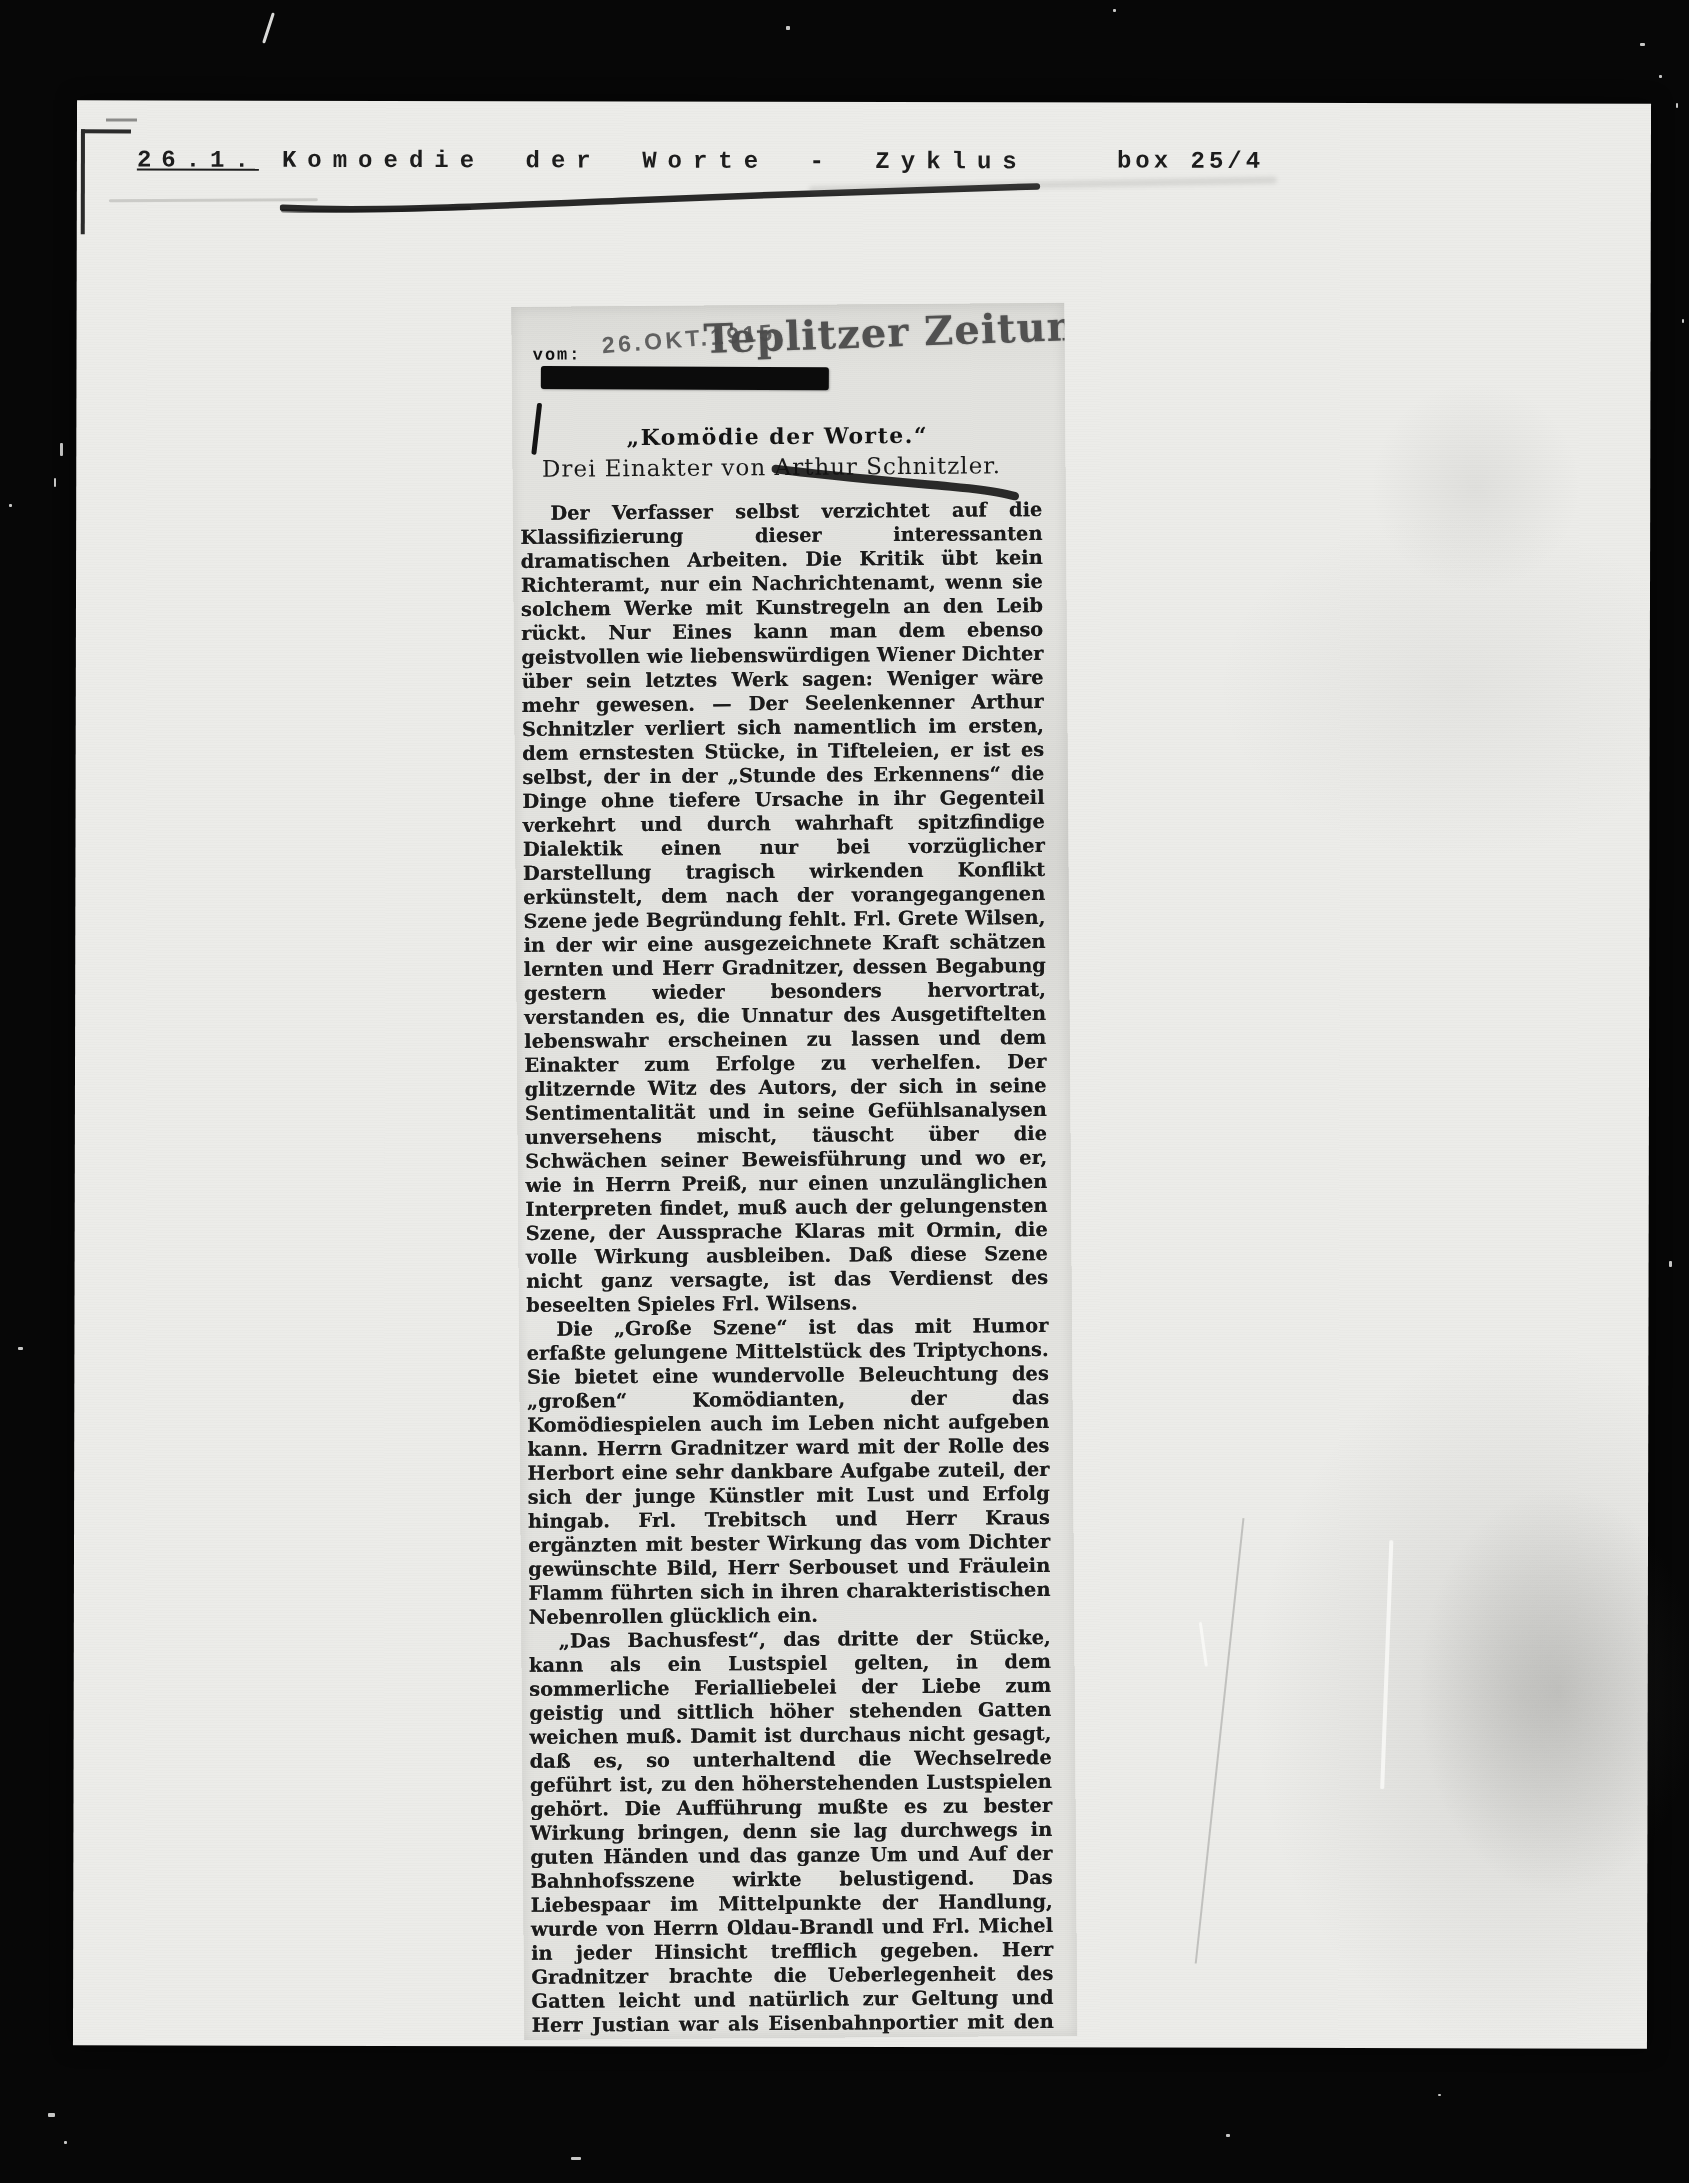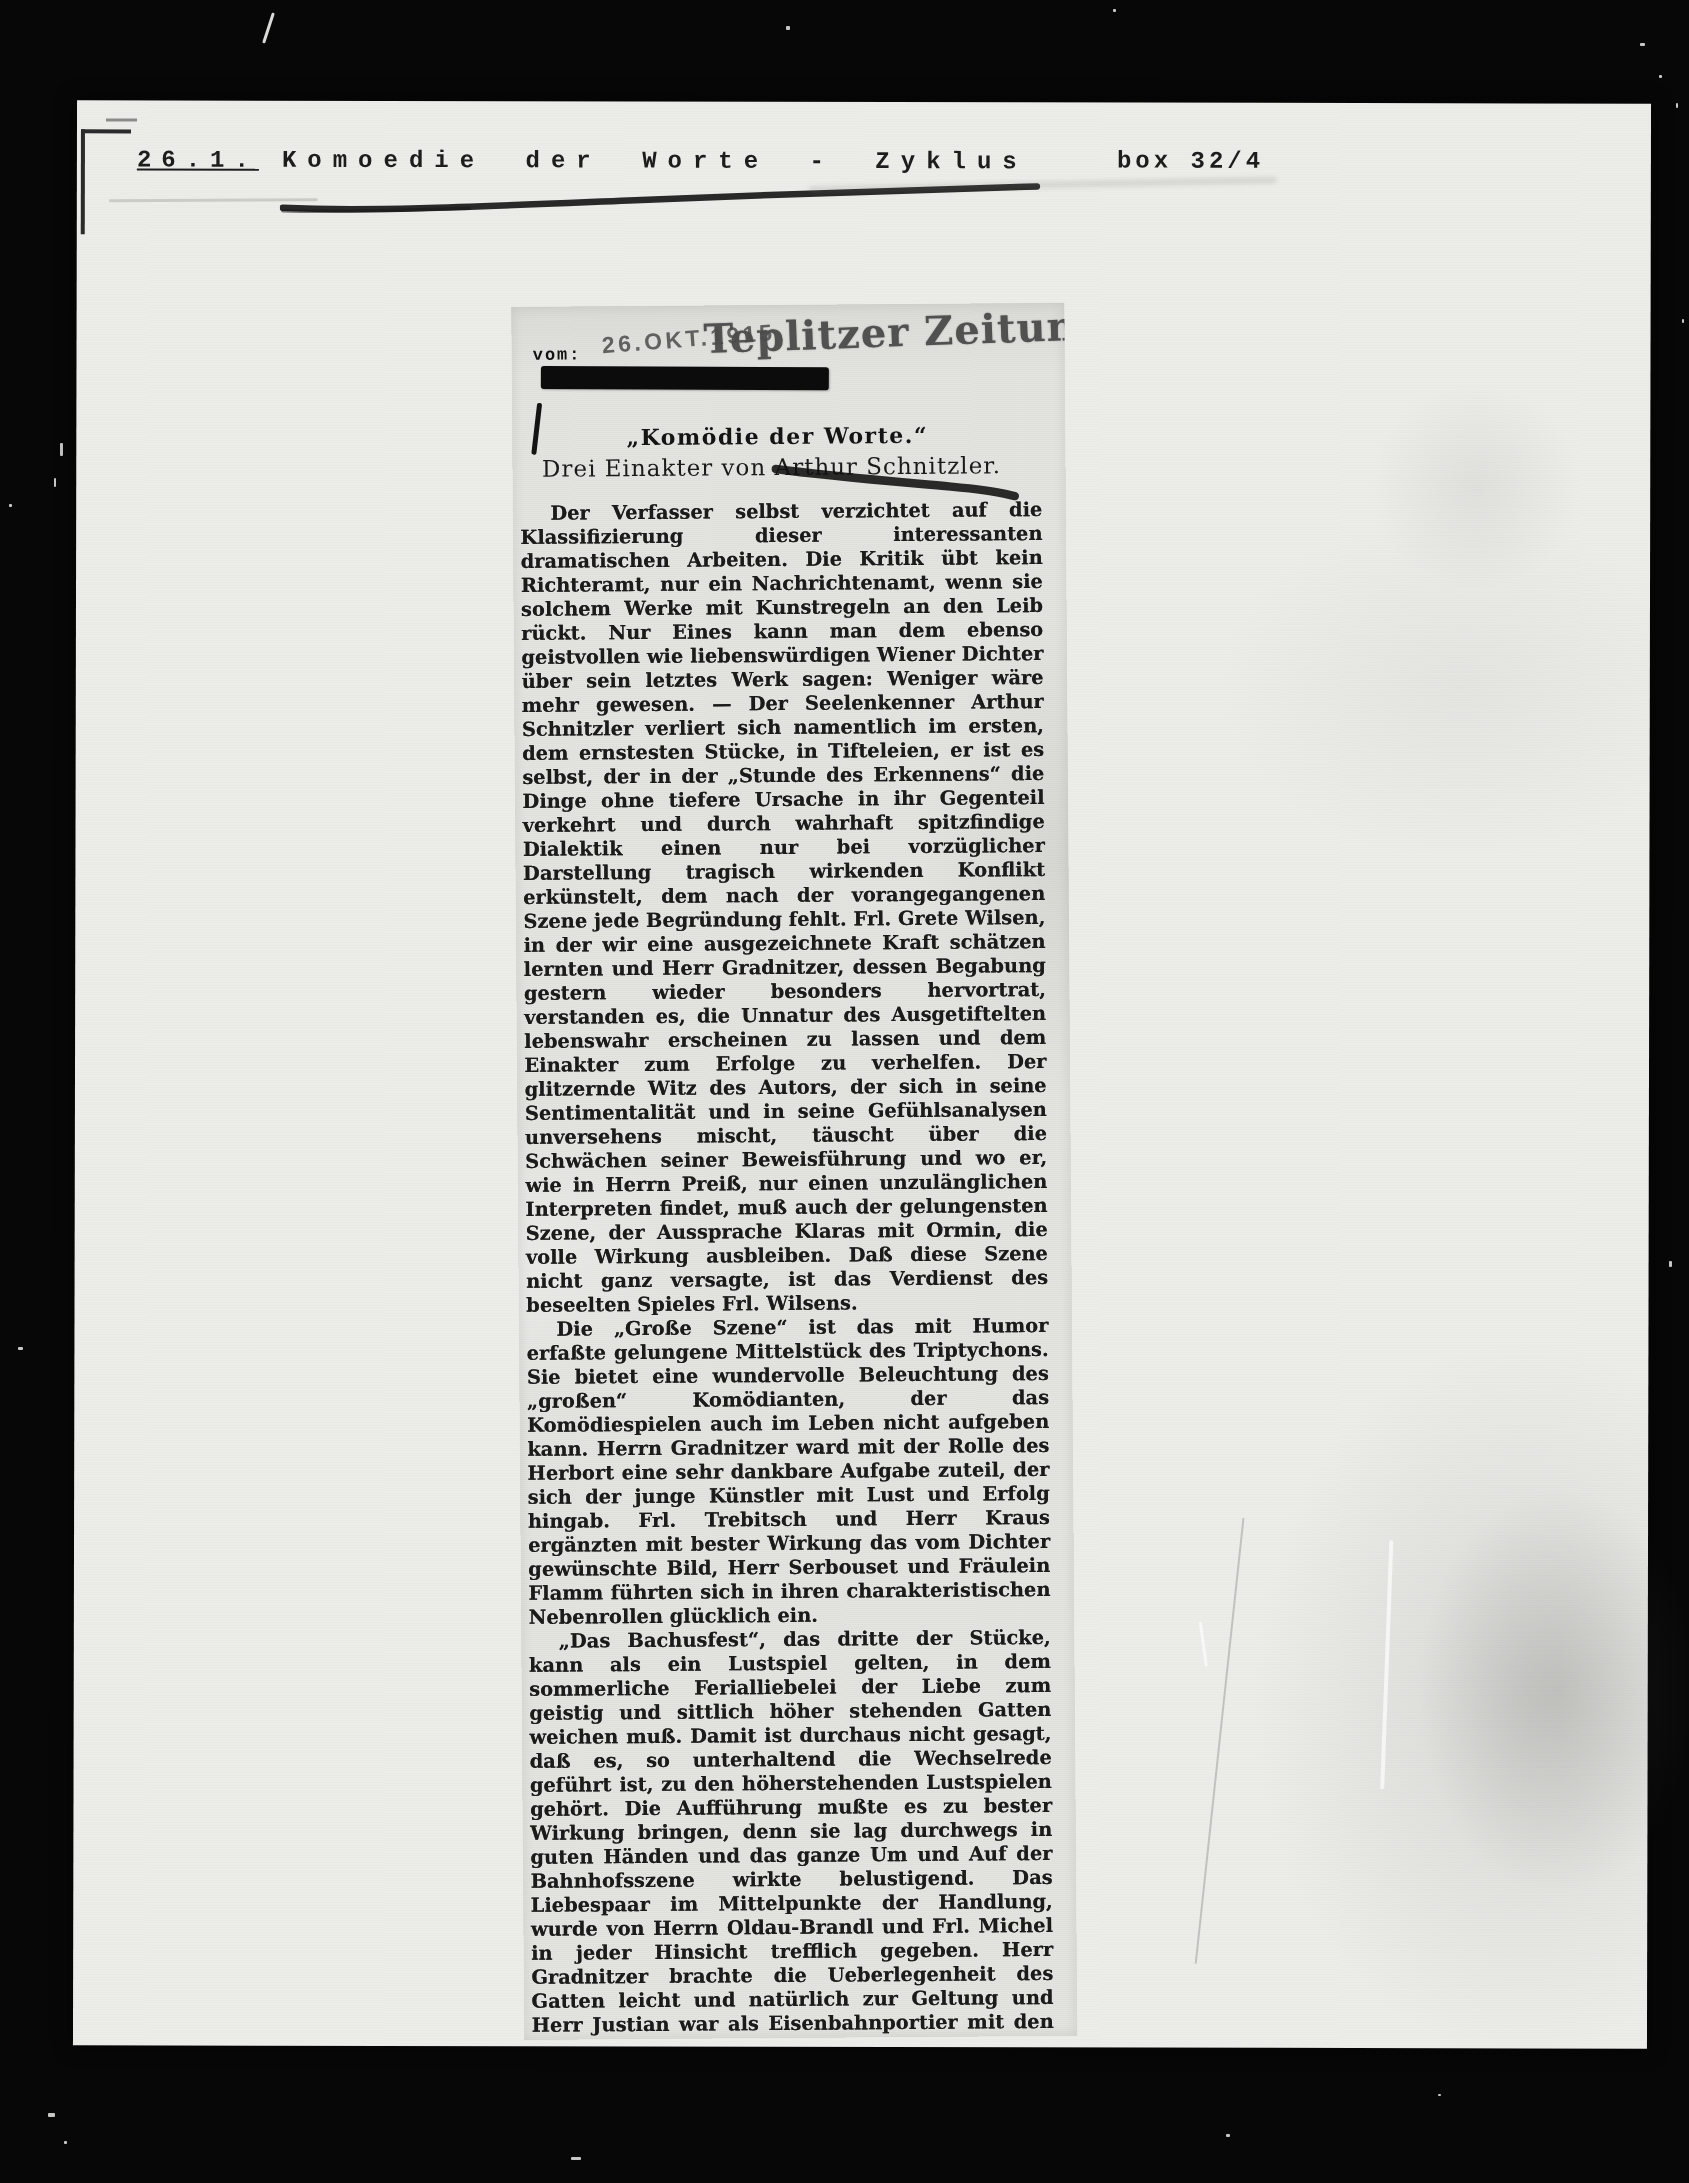--- a/index.html
+++ b/index.html
@@ -101,21 +101,21 @@
   <div class="page">
 
     <div class="corner-mark">
       <div style="left:4px;top:29px;width:4px;height:105px;"></div>
       <div style="left:4px;top:29px;width:50px;height:4px;"></div>
       <div style="left:29px;top:18px;width:31px;height:3px;opacity:.5;"></div>
     </div>
 
     <div class="typed catalog">26.1.</div>
     <div class="typed title">Komoedie der Worte - Zyklus</div>
-    <div class="typed box">box 32/4</div>
+    <div class="typed box">box 25/4</div>
 
     <svg class="hand-underline" width="767" height="35" viewBox="0 0 1540 70">
       <path d="M6,56 C 180,64 420,52 700,40 S 1180,20 1520,10" stroke="#181818" stroke-width="13" fill="none" stroke-linecap="round" opacity=".92"></path>
       <path d="M6,62 C 120,66 260,60 380,56" stroke="#181818" stroke-width="7" fill="none" stroke-linecap="round" opacity=".55"></path>
     </svg>
     <div class="pencil-line"></div>
     <div class="faint-smear"></div>
 
     <div class="page-smudge" style="left:1345px;top:1384px;width:279px;height:408px;
                 background:radial-gradient(closest-side,rgba(95,95,92,.22),rgba(0,0,0,0));"></div>

